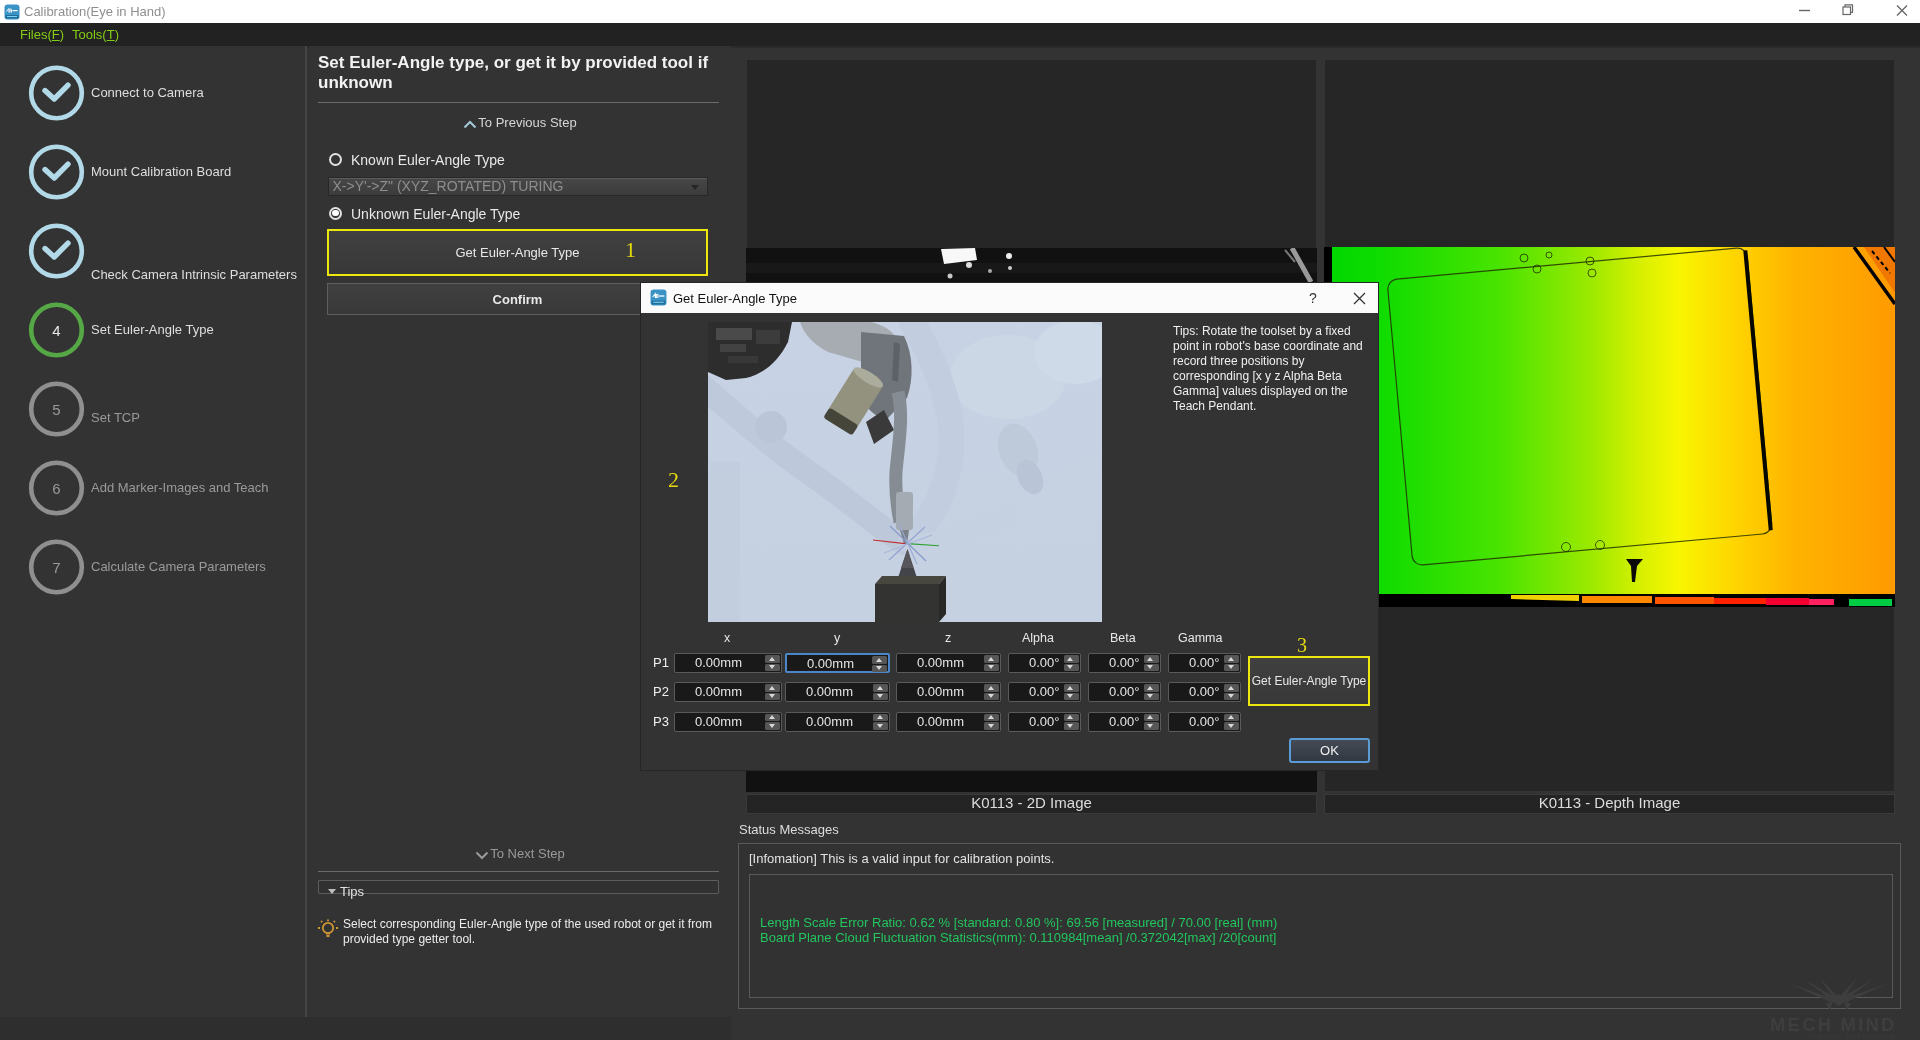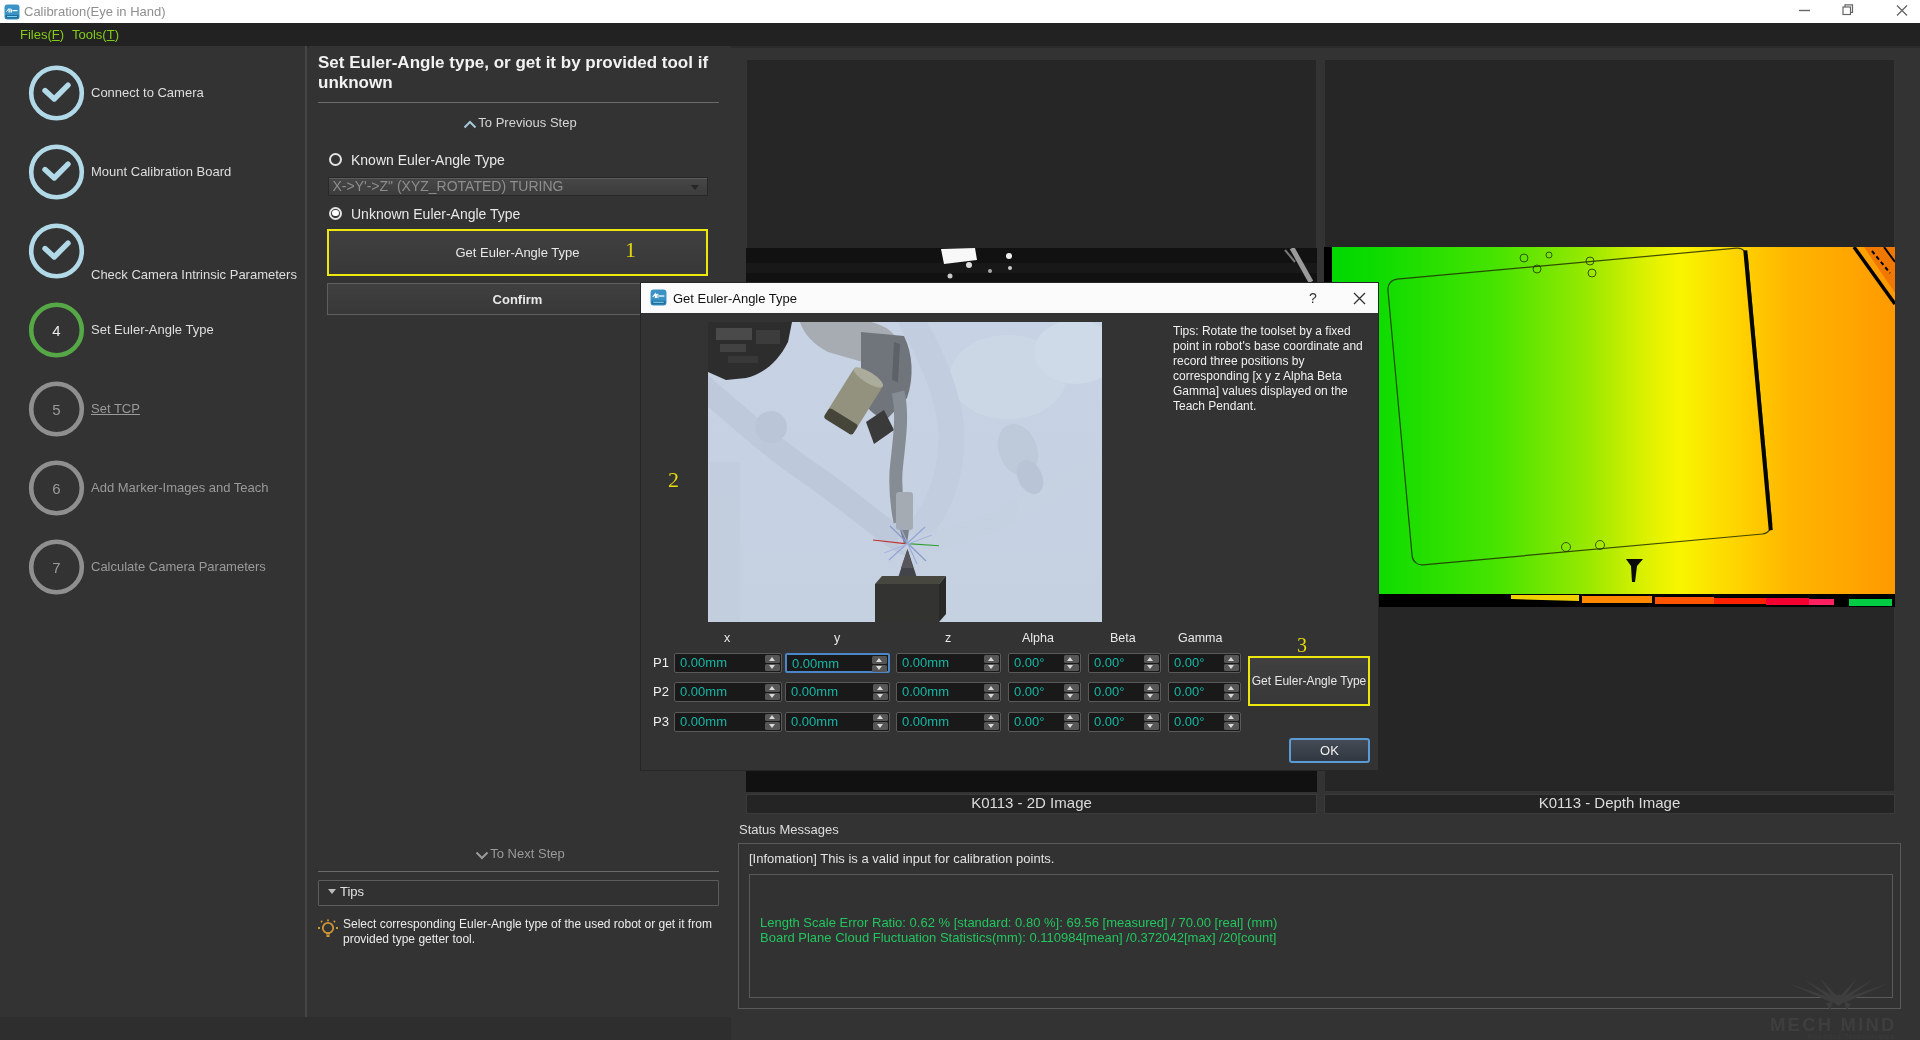--- a/index.html
+++ b/index.html
@@ -23,42 +23,42 @@
 .radiodot { position:absolute; left:1.1px; top:1.1px; width:6.8px; height:6.8px; background:#fff; border-radius:50%; }
 .radiolabel { position:absolute; left:42px; font-size:14px; color:#e8e8e8; }
 #dropdown { position:absolute; left:18.5px; top:130.5px; width:380px; height:19px;
   background:linear-gradient(#474747,#3c3c3c); border:1px solid #282828; box-shadow:inset 0 1px 0 #5c5c5c;
   font-size:14px; color:#8e8e8e; line-height:17px; padding-left:4px; white-space:nowrap; overflow:hidden; }
 #ddarrow { position:absolute; right:8px; top:7px; width:0; height:0; border-left:4.5px solid transparent; border-right:4.5px solid transparent; border-top:5px solid #262626; }
 .btn { position:absolute; background:linear-gradient(#404040,#383838); color:#e8e8e8;
   font-size:13px; display:flex; align-items:center; justify-content:center; }
 #btn1 { left:18px; top:183px; width:381px; height:47px; border:2.5px solid #ece80e; }
 #btnconfirm { left:18px; top:237px; width:381px; height:32px; border:1px solid #5f5f5f;font-weight:bold; }
-#tipsbox { position:absolute; left:9px; top:834px; width:401px; height:26px; border:1px solid #5d5d5d; border-radius:1px; background:#313131; }
+#tipsbox { position:absolute; left:9px; top:834px; width:401px; height:14px; border:1px solid #5d5d5d; border-radius:1px; background:#313131; }
 #tipstri { position:absolute; left:9px; top:8px; width:0; height:0; border-left:4.5px solid transparent; border-right:4.5px solid transparent; border-top:5px solid #bdbdbd; }
 #tipstext { position:absolute; left:21px; top:3px; font-size:13px; color:#e2e2e2; }
 #tipbody { position:absolute; left:34px; top:871px; width:420px; font-size:12px; color:#ececec; line-height:14.5px; }
 #botstrip { position:absolute; left:0; top:1017px; width:731px; height:23px; background:#2e2e2e; }
 
 .panel { position:absolute; background:#262626; border:1px solid #343434; }
 .panellabel { position:absolute; height:20px; background:#242424; border:1px solid #3a3a3a;
   color:#dcdcdc; font-size:15px; text-align:center; line-height:16px; }
 #statuslabel { position:absolute; left:739px; top:822px; font-size:13px; color:#dcdcdc; }
 #statusouter { position:absolute; left:738px; top:843px; width:1163px; height:166px; border:1px solid #5a5a5a; background:#323232; }
 #statusinfo { position:absolute; left:10px; top:7px; font-size:13px; color:#e2e2e2; }
 #statusinner { position:absolute; left:10px; top:30px; width:1144px; height:124px; border:1px solid #5a5a5a; }
 #statuslines { position:absolute; left:10px; top:40px; font-size:13px; color:#22c55e; line-height:15px; }
 
 #dialog { position:absolute; z-index:40; left:640px; top:282px; width:739px; height:489px; background:#333333; border:1px solid #262626; }
 #dlgtitle { position:absolute; left:0; top:0; width:737px; height:30px; background:#fbfbfb; }
 #dlgtitletext { position:absolute; left:32px; top:8px; font-size:13px; color:#111; }
 #dlgbody { position:absolute; left:0; top:30px; width:737px; height:457px; background:#333333; }
 .dlghead { position:absolute; top:318px; font-size:12.5px; color:#e8e8e8; }
 .spin { position:absolute; height:20px; background:#191919; border:1px solid #5a5a5a; border-radius:2px;
-  font-size:13px; color:#14b8a6; line-height:18px; padding-left:5px; }
+  font-size:13px; color:#e5e5e5; line-height:18px; padding-left:20px; }
 .spinbtns { position:absolute; right:1px; top:1px; width:15px; height:16px; }
 .spin .sb { position:absolute; left:0; width:15px; height:7.8px; background:#565656; border-radius:1.5px; }
 .sb.up { top:0.2px; } .sb.dn { top:8.6px; }
 .sb:after { content:""; position:absolute; left:3.6px; width:0; height:0; border-left:3.8px solid transparent; border-right:3.8px solid transparent; }
 .sb.up:after { top:1.8px; border-bottom:4.2px solid #d8d8d8; }
 .sb.dn:after { top:1.8px; border-top:4.2px solid #d8d8d8; }
 .rowlabel { position:absolute; font-size:13px; color:#f0f0f0; }
 #dlgtips { position:absolute; left:532px; top:11px; font-size:12px; color:#f0f0f0; line-height:15px; }
 #btn3 { position:absolute; left:607px; top:343px; width:122px; height:50px; border:2.5px solid #ece80e;
   background:linear-gradient(#404040,#383838); color:#e8e8e8; font-size:12px; white-space:nowrap; display:flex; align-items:center; justify-content:center; }
@@ -268,21 +268,21 @@
   </div>
 </div>
 <div class="annot" style="left:668px; top:467px;">2</div>
 
 <div class="steplabel" style="top: 85px;">Connect to Camera</div>
 <div class="steplabel" style="top: 164px;">Mount Calibration Board</div>
 <div class="steplabel" style="top: 243px; margin-top: 24px;">Check Camera Intrinsic Parameters</div>
 <div class="stepnum" style="left: 31px; top: 322px; color: rgb(232, 232, 232);">4</div>
 <div class="steplabel" style="top: 322px;">Set Euler-Angle Type</div>
 <div class="stepnum" style="left: 31px; top: 401px; color: rgb(154, 154, 154);">5</div>
-<div class="steplabel off" style="top: 401px; text-decoration: underline;">Set TCP</div>
+<div class="steplabel off" style="top: 410px;">Set TCP</div>
 <div class="stepnum" style="left: 31px; top: 480px; color: rgb(154, 154, 154);">6</div>
 <div class="steplabel off" style="top: 480px;">Add Marker-Images and Teach</div>
 <div class="stepnum" style="left: 31px; top: 559px; color: rgb(154, 154, 154);">7</div>
 <div class="steplabel off" style="top: 559px;">Calculate Camera Parameters</div>
 
 <svg id="photo2dsvg" style="position:absolute; left:746px; top:248px;" width="571" height="544" viewBox="0 0 571 544">
   <rect x="0" y="0" width="571" height="544" fill="#111111"></rect>
   <rect x="0" y="15" width="571" height="10" fill="#ffffff" opacity="0.03"></rect>
   <polygon points="195,1 229,0 231,12 198,16" fill="#f8f8f8"></polygon>
   <circle cx="204" cy="28" r="2.5" fill="#c8c8c8"></circle>

